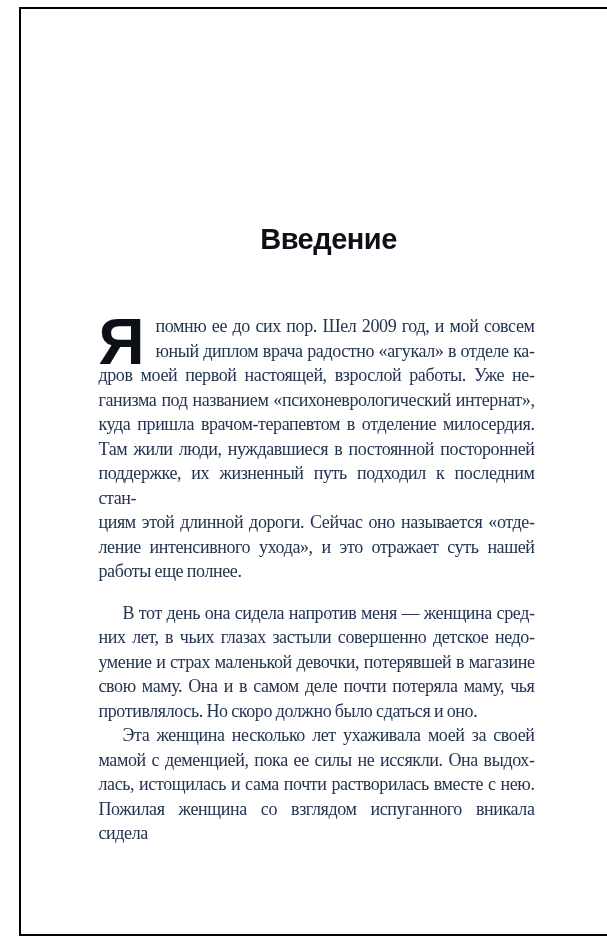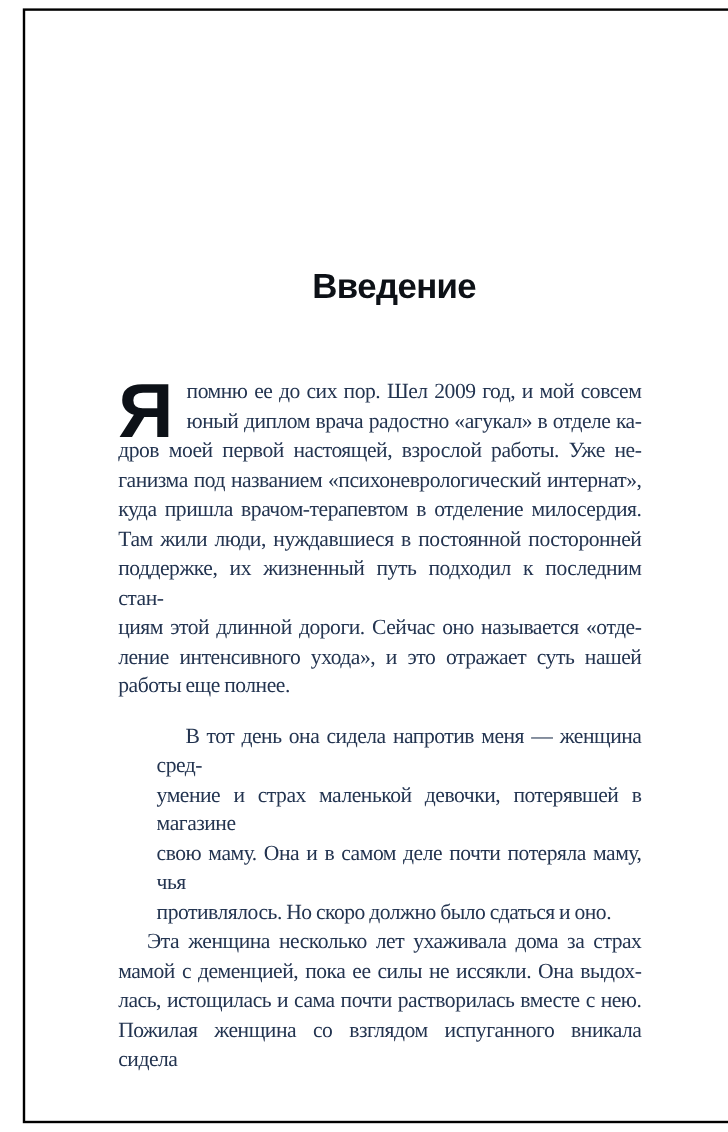--- a/index.html
+++ b/index.html
@@ -36,21 +36,21 @@
   }
   .text-block {
     margin: 0 auto;
     width: 436px;
     font-size: 18px;
     line-height: 24.5px;
     letter-spacing: -0.4px;
     word-spacing: -0.5px;
   }
   .para { }
-  .para.space-before { margin-top: 17px; margin-left: 32px; }
+  .para.space-before { margin-top: 17px; }
   .dropcap {
     float: left;
     width: 57px;
     height: 49px;
     overflow: visible;
     font-family: "Liberation Sans", "DejaVu Sans", sans-serif;
     font-weight: bold;
     font-size: 64px;
     line-height: 56px;
     letter-spacing: 0;
@@ -77,24 +77,25 @@
         <div class="line">ганизма под названием «психоневрологический интернат»,</div>
         <div class="line">куда пришла врачом-терапевтом в отделение милосердия.</div>
         <div class="line">Там жили люди, нуждавшиеся в постоянной посторонней</div>
         <div class="line">поддержке, их жизненный путь подходил к последним стан-</div>
         <div class="line">циям этой длинной дороги. Сейчас оно называется «отде-</div>
         <div class="line">ление интенсивного ухода», и это отражает суть нашей</div>
         <div class="line para-end">работы еще полнее.</div>
       </div>
       <div class="para space-before">
         <div class="line indent">В тот день она сидела напротив меня — женщина сред-</div>
+        <div class="line">них лет, в чьих глазах застыли совершенно детское недо-</div>
         <div class="line">умение и страх маленькой девочки, потерявшей в магазине</div>
         <div class="line">свою маму. Она и в самом деле почти потеряла маму, чья</div>
         <div class="line para-end">противлялось. Но скоро должно было сдаться и оно.</div>
       </div>
       <div class="para">
-        <div class="line indent">Эта женщина несколько лет ухаживала дома за страх</div>
+        <div class="line indent">Эта женщина несколько лет ухаживала моей за своей</div>
         <div class="line">мамой с деменцией, пока ее силы не иссякли. Она выдох-</div>
         <div class="line">лась, истощилась и сама почти растворилась вместе с нею.</div>
         <div class="line">Пожилая женщина со взглядом испуганного вникала сидела</div>
       </div>
     </div>
 </div>
 
 </body></html>

